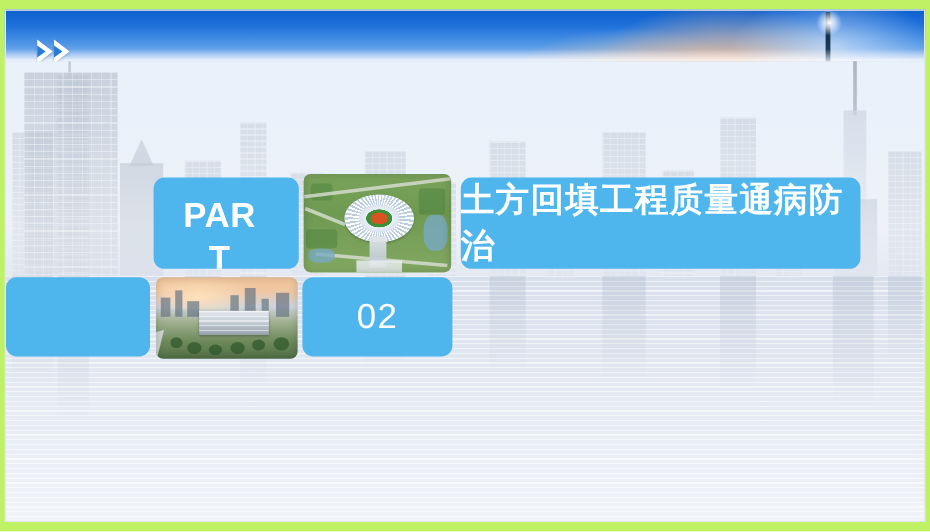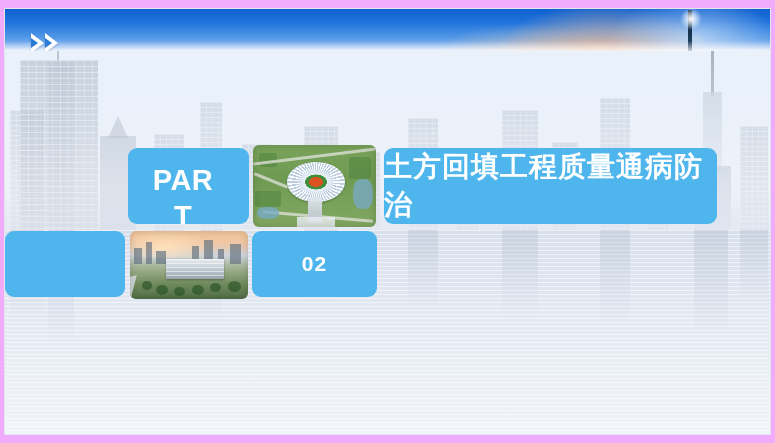--- a/index.html
+++ b/index.html
@@ -12,21 +12,21 @@
     height: 443px;
     overflow: hidden;
     font-family: "Liberation Sans", sans-serif;
   }
 
   .slide {
     position: relative;
     width: 775px;
     height: 443px;
     overflow: hidden;
-    background: #f0abfc;
+    background: #bef264;
   }
 
   
   .bg-base {
     position: absolute;
     left: 4px; top: 8px;
     width: 767px; height: 427px;
     background: linear-gradient(180deg,
         #e9f1fb 0%,
         #eaf1fa 22%,
@@ -234,22 +234,22 @@
     width: 125px; height: 66px;
   }
   #card-num .num-label {
     position: absolute;
     left: 0; top: 0;
     width: 100%; height: 100%;
     display: flex;
     align-items: center;
     justify-content: center;
     color: #ffffff;
-    font-size: 21px;
-    font-weight: bold;
+    font-size: 29px;
+    font-weight: normal;
     letter-spacing: 1px;
   }
 
   #card-title {
     left: 384px; top: 148px;
     width: 333px; height: 76px;
   }
   #card-title .title-text {
     position: absolute;
     left: 0; top: 0;

